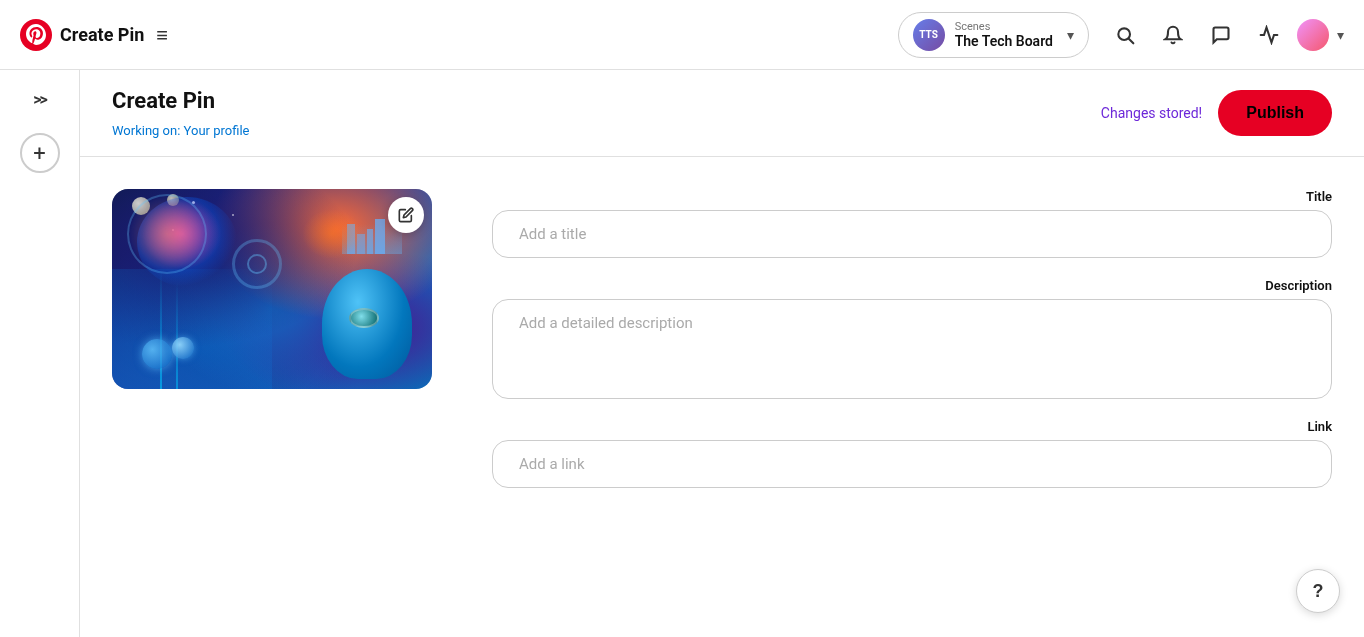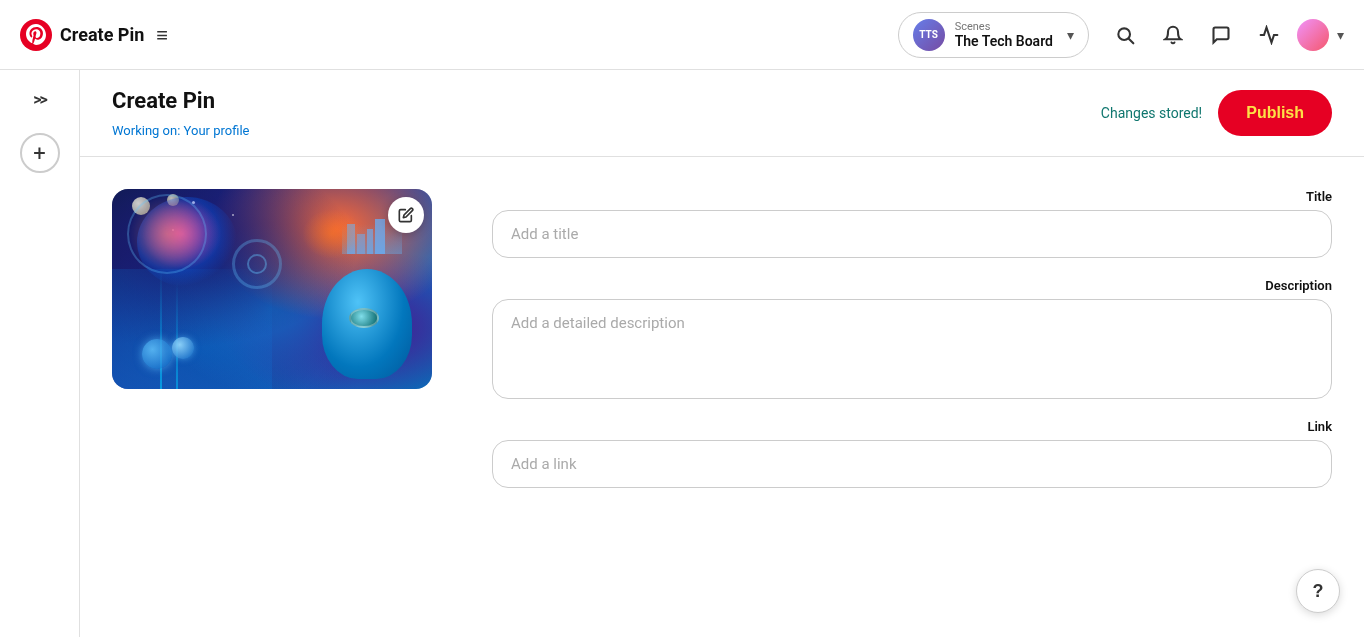--- a/index.html
+++ b/index.html
@@ -160,25 +160,25 @@
       color: #0076d3;
       margin-top: 10px;
     }
     .page-header-right {
       display: flex;
       align-items: center;
       gap: 16px;
     }
     .changes-stored {
       font-size: 14px;
-      color: #0f766e;
+      color: #6d28d9;
     }
     .publish-btn {
       background: #e60023;
-      color: #fde047;
+      color: #000000;
       border: none;
       border-radius: 24px;
       padding: 14px 28px;
       font-size: 16px;
       font-weight: 600;
       cursor: pointer;
     }
 
     
     .create-pin-body {
@@ -318,21 +318,21 @@
       align-items: flex-end;
     }
     .form-label {
       font-size: 13px;
       font-weight: 600;
       color: #111;
     }
     .form-input, .form-textarea, .form-select {
       border: 1.5px solid #ccc;
       border-radius: 16px;
-      padding: 14px 18px;
+      padding: 14px 26px;
       font-size: 15px;
       color: #111;
       outline: none;
       width: 100%;
       font-family: inherit;
       background: #fff;
     }
     .form-input::placeholder, .form-textarea::placeholder, .form-select::placeholder {
       color: #aaa;
     }

